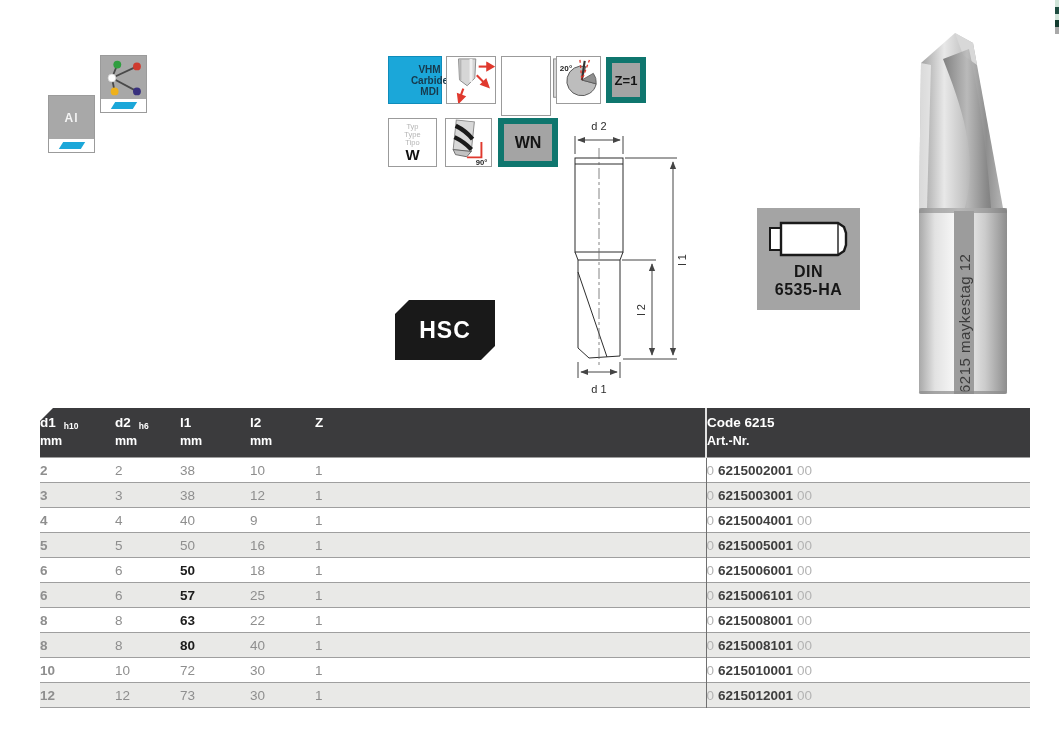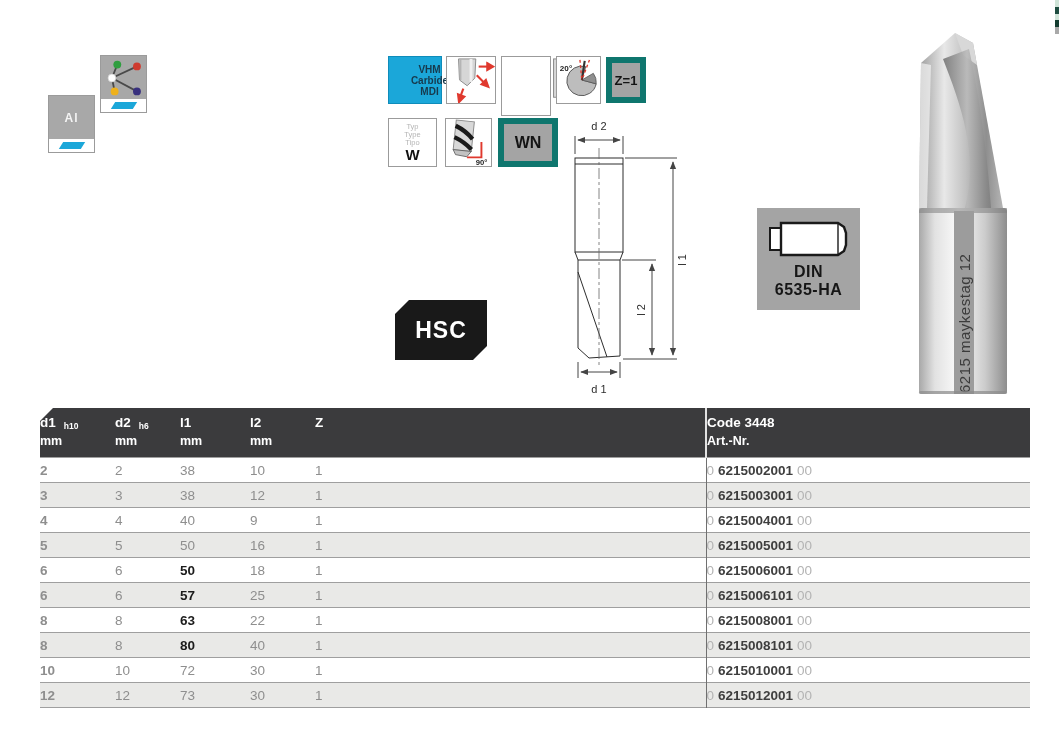--- a/index.html
+++ b/index.html
@@ -25,21 +25,21 @@
        display:flex;flex-direction:column;align-items:center;justify-content:center;
        font-size:10px;font-weight:bold;line-height:11px;text-align:center;padding-left:29px;}
 
   .zbox{width:40px;height:46px;font-size:13px;}
   .wnbox{width:60px;height:49px;font-size:16px;}
 
   .typ-box{width:49px;height:49px;border:1px solid #9b9b9b;background:#fff;text-align:center;padding-top:4px;}
   .typ-small{font-size:7.5px;color:#b5b5b5;line-height:8px;}
   .typ-big{font-size:15px;font-weight:bold;color:#111;line-height:16px;}
 
-  .hsc{left:395px;top:300px;width:92px;height:60px;background:#191919;color:#fff;
+  .hsc{left:395px;top:300px;width:100px;height:60px;background:#191919;color:#fff;
        display:flex;align-items:center;justify-content:center;font-size:23px;font-weight:bold;
        letter-spacing:1px;
        clip-path:polygon(14px 0,100% 0,100% calc(100% - 14px),calc(100% - 14px) 100%,0 100%,0 14px);}
 
   .din{left:757px;top:208px;width:103px;height:102px;background:#a4a4a4;
        display:flex;flex-direction:column;align-items:center;padding-top:13px;}
   .din-text{font-size:16px;line-height:18px;font-weight:bold;color:#161616;text-align:center;letter-spacing:0.5px;margin-top:6px;}
 
   .edge-strip{left:1055px;top:0;width:4px;height:34px;display:flex;flex-direction:column;}
   .edge-strip div{flex:1;}
@@ -310,21 +310,21 @@
           <div class="unit">mm</div>
         </th>
         <th class="c4">
           <div><span class="nm">l2</span></div>
           <div class="unit">mm</div>
         </th>
         <th class="c5">
           <div><span class="nm">Z</span></div>
         </th>
         <th class="c6">
-          <div><span class="nm">Code 3448</span></div>
+          <div><span class="nm">Code 6215</span></div>
           <div class="unit">Art.-Nr.</div>
         </th>
       </tr>
     </thead>
     <tbody>
     <tr>
       <td class="c1">2</td>
       <td class="c2">2</td>
       <td class="c3">38</td>
       <td class="c4">10</td>

